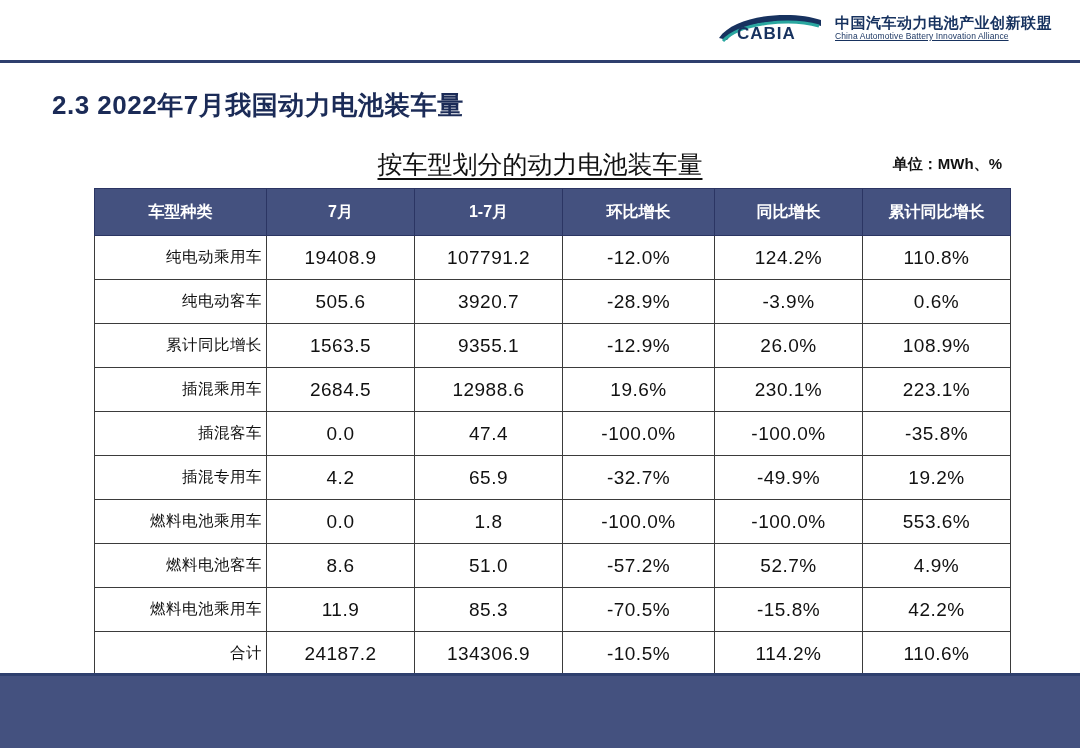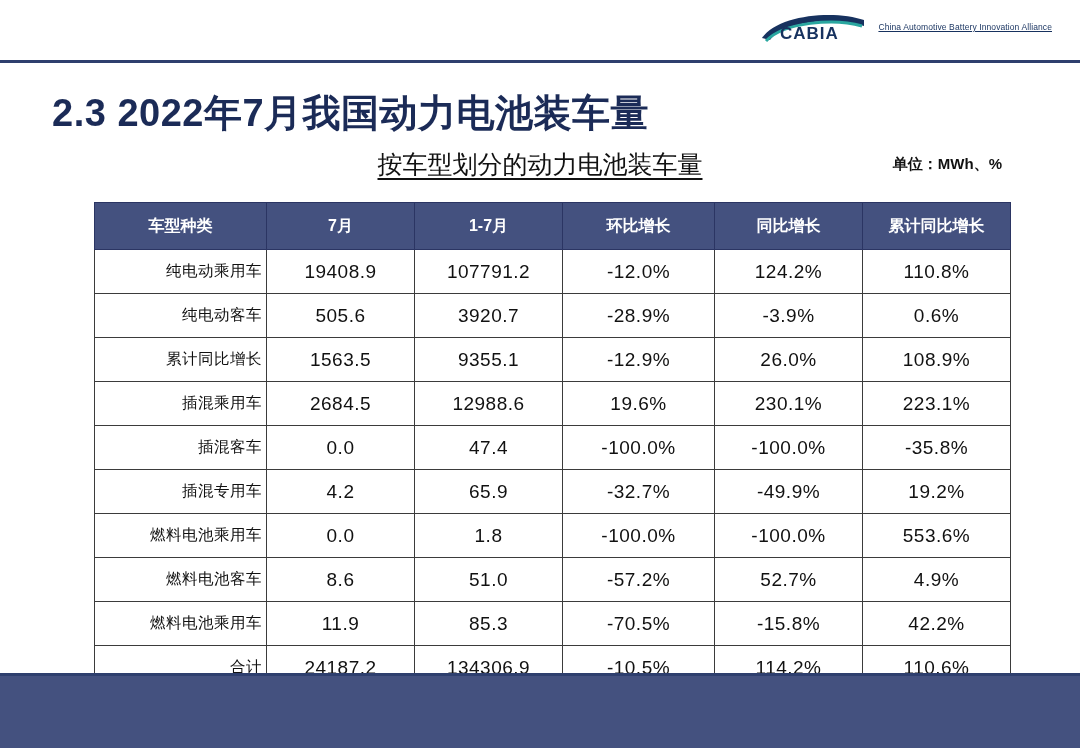--- a/index.html
+++ b/index.html
@@ -62,21 +62,21 @@
     color: #17325f;
     letter-spacing: 0.1px;
     text-decoration: underline;
   }
 
   
   .slide-title {
     position: absolute;
     left: 52px;
     top: 88px;
-    font-size: 38px;
+    font-size: 26px;
     font-weight: bold;
     color: #1b2b57;
     letter-spacing: 0.5px;
     white-space: nowrap;
   }
 
   .sub-title {
     position: absolute;
     left: 0;
     top: 148px;
@@ -95,21 +95,21 @@
     top: 155px;
     font-size: 15px;
     font-weight: bold;
     color: #111111;
   }
 
   
   .table-wrap {
     position: absolute;
     left: 82px;
-    top: 202px;
+    top: 188px;
     width: 916px;
     padding-left: 12px;
   }
   table.data {
     border-collapse: collapse;
     width: 916px;
     table-layout: fixed;
   }
   table.data th, table.data td {
     border: 1px solid #3b3b3b;
@@ -169,20 +169,21 @@
 <div class="header">
   <div class="logo-wrap">
     <div class="logo-mark">
       <svg width="110" height="40" viewBox="0 0 110 40" xmlns="http://www.w3.org/2000/svg">
         <path d="M4 30 C 20 6, 78 2, 106 12 L 106 18 C 80 9, 26 12, 12 32 Z" fill="#17325f"></path>
         <path d="M8 33 C 26 14, 76 10, 104 18" stroke="#2aa7a0" stroke-width="3" fill="none"></path>
         <text x="22" y="31" font-family="Liberation Sans, sans-serif" font-size="17" font-weight="bold" fill="#17325f" letter-spacing="1">CABIA</text>
       </svg>
     </div>
     <div class="logo-text">
+      <span class="logo-cn">中国汽车动力电池产业创新联盟</span>
       <span class="logo-en">China Automotive Battery Innovation Alliance</span>
     </div>
   </div>
 </div>
 <div class="header-rule"></div>
 
 <div class="slide-title">2.3  2022年7月我国动力电池装车量</div>
 <div class="sub-title">按车型划分的动力电池装车量</div>
 <div class="unit-label">单位：MWh、%</div>
 

